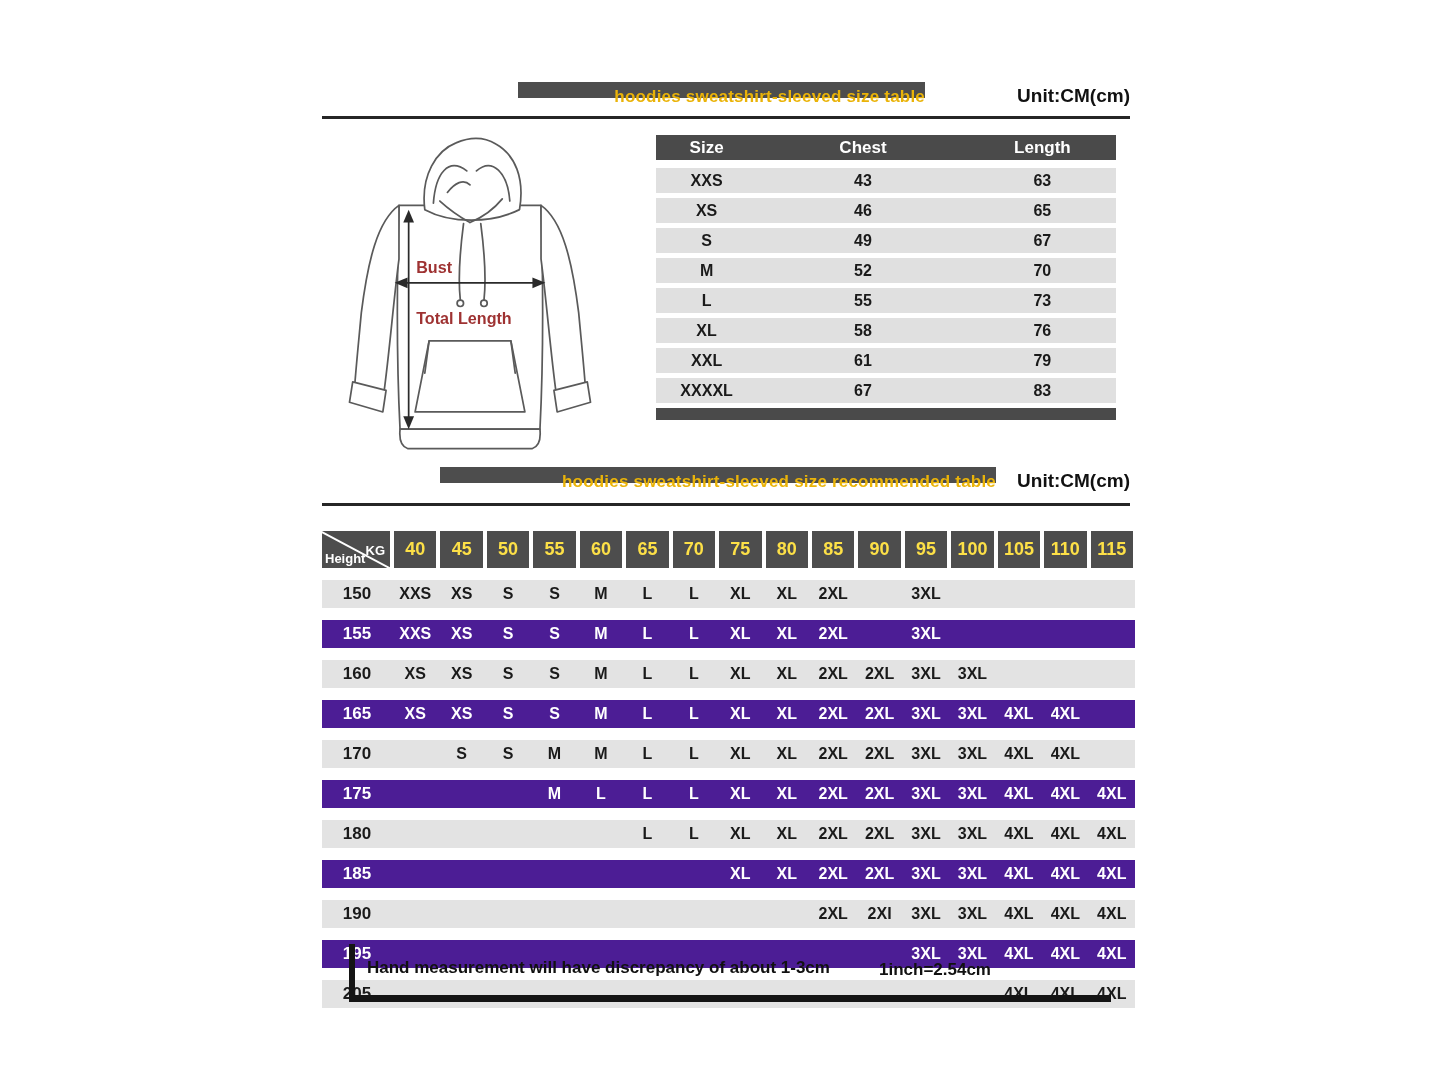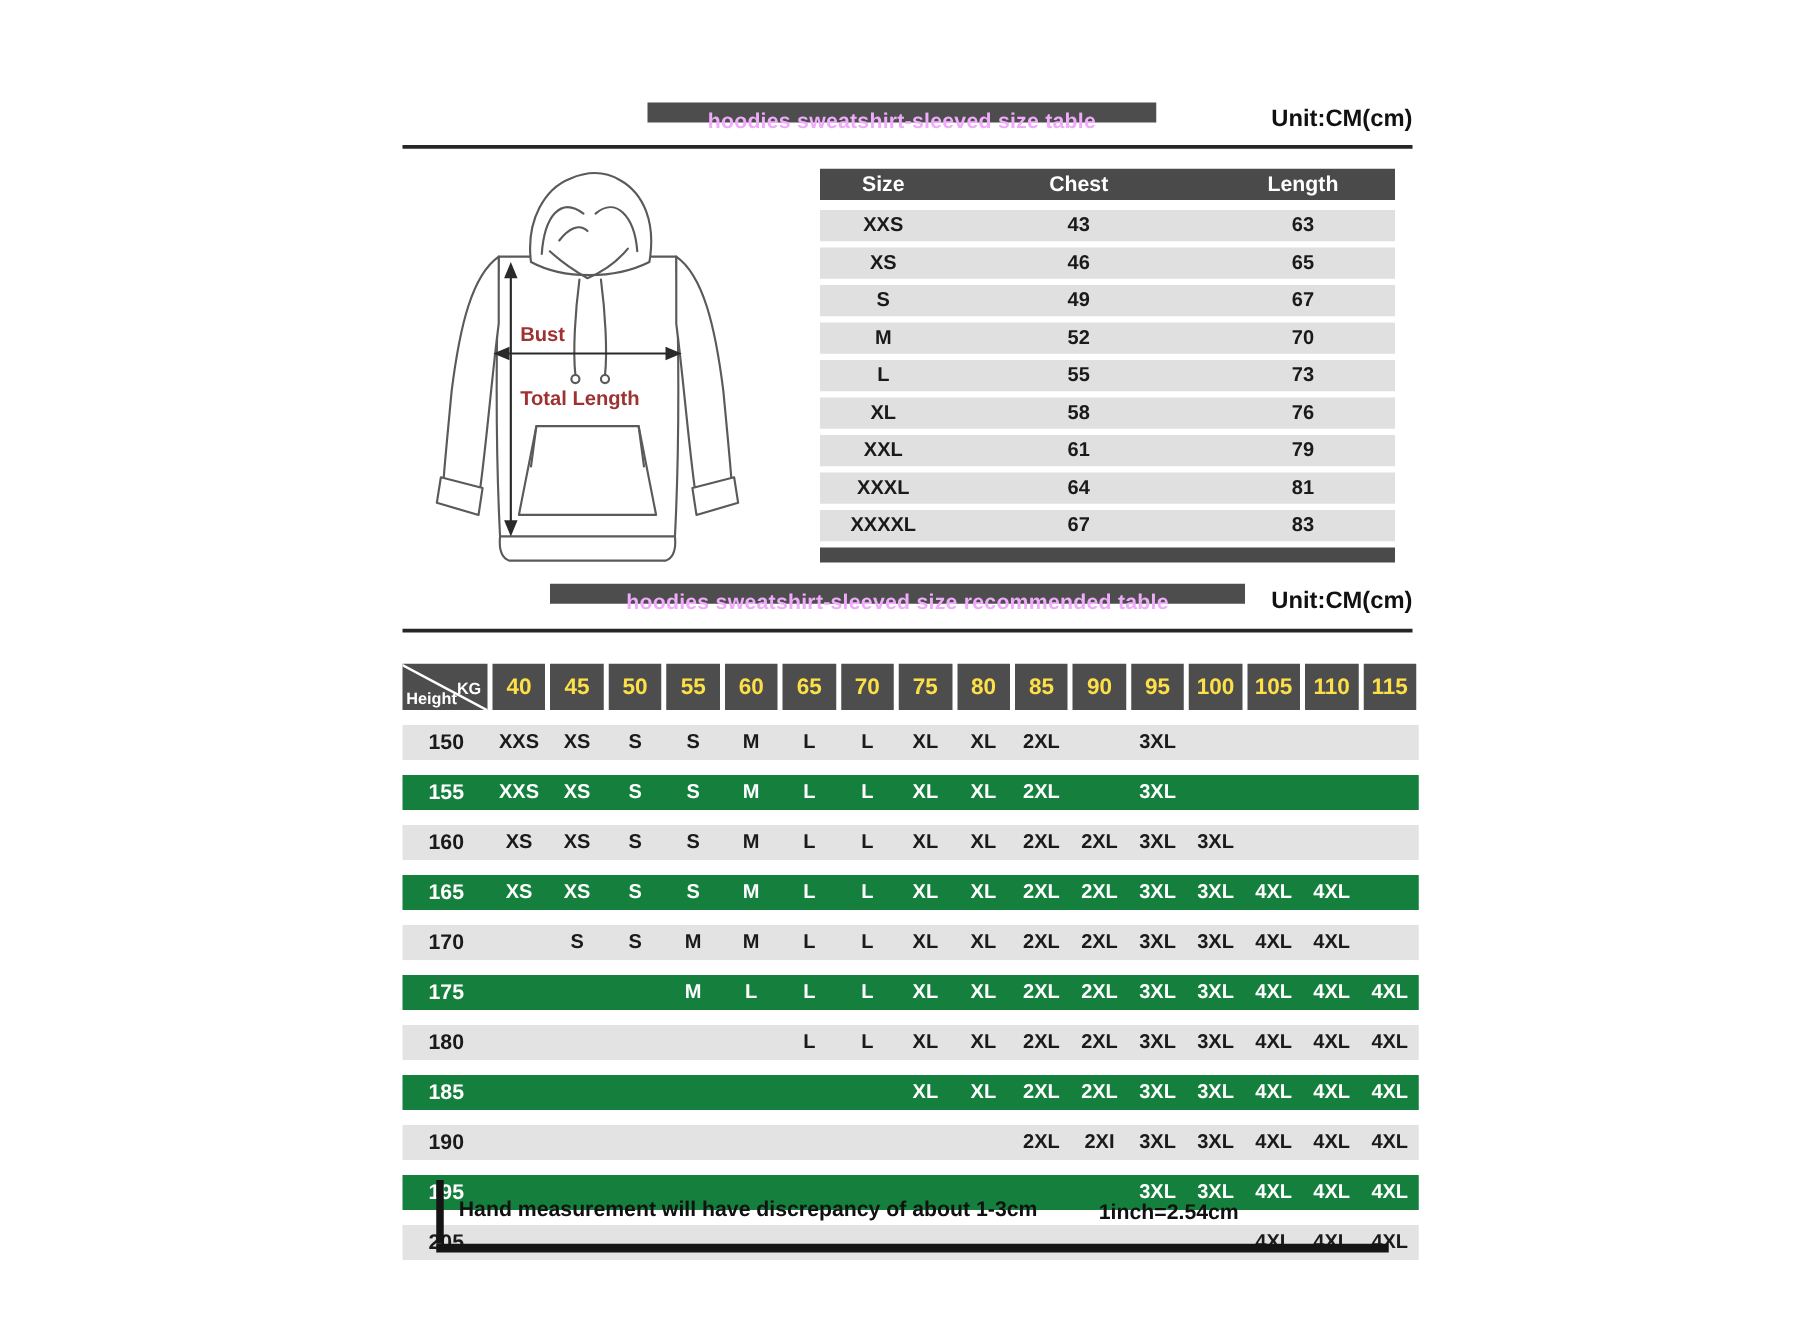--- a/index.html
+++ b/index.html
@@ -8,23 +8,23 @@
     width:1445px;height:1071px;
     background:#ffffff;
     font-family:"Liberation Sans", sans-serif;
     overflow:hidden;
     color:#1b1b1b;
   }
   
   .sec-header{position:absolute;left:322px;width:810px;height:30px;}
   .title-box{
     position:absolute;top:0;height:16px;
-    background:#4d4d4d;color:#f0abfc;
+    background:#4d4d4d;color:#eab308;
     font-weight:bold;font-size:17px;line-height:30px;
-    text-align:center;letter-spacing:.2px;
+    text-align:right;letter-spacing:.2px;
   }
   .title-box.t1{left:196px;width:407px;}
   .title-box.t2{left:118px;width:556px;}
   .unit-label{
     position:absolute;right:2px;top:3px;
     font-weight:bold;font-size:19px;color:#111111;
   }
   .rule{position:absolute;left:322px;width:808px;height:3px;background:#262626;}
   
   .hoodie{position:absolute;left:330px;top:130px;width:280px;height:325px;}
@@ -50,21 +50,21 @@
   .mh-corner .diag{
     position:absolute;left:0;top:0;width:80px;height:2px;background:#ffffff;
     transform-origin:0 0;transform:rotate(28deg);
   }
   .mh-corner .kg{position:absolute;top:2px;right:5px;font-weight:bold;font-size:13px;margin-top:10px;}
   .mh-corner .height{position:absolute;bottom:2px;left:3px;font-weight:bold;font-size:13px;}
   .mx-row{height:28px;margin-bottom:4px;margin-top:12px;}
   .mx-row .mx-label{font-weight:bold;font-size:17px;line-height:28px;text-align:center;}
   .mx-row .mx-cell{font-weight:bold;font-size:16px;line-height:28px;text-align:center;}
   .mx-row.light{background:#e3e3e3;color:#1a1a1a;}
-  .mx-row.dark{background:#15803d;color:#ffffff;}
+  .mx-row.dark{background:#4c1d95;color:#ffffff;}
   
   .footer{position:absolute;left:349px;top:944px;width:762px;height:58px;}
   .footer .vbar{position:absolute;left:0;top:0;width:6px;height:51px;background:#141414;}
   .footer .hbar{position:absolute;left:0;bottom:0;width:762px;height:7px;background:#141414;}
   .footer .note{
     position:absolute;left:18px;top:14px;
     font-weight:bold;font-size:17px;color:#111111;
   }
   .footer .conv{
     position:absolute;left:530px;top:16px;
@@ -160,25 +160,20 @@
         </div>
         <div class="st-grid st-row">
           <div class="st-cell">XL</div>
           <div class="st-cell">58</div>
           <div class="st-cell">76</div>
         </div>
         <div class="st-grid st-row">
           <div class="st-cell">XXL</div>
           <div class="st-cell">61</div>
           <div class="st-cell">79</div>
-        </div>
-        <div class="st-grid st-row">
-          <div class="st-cell">XXXL</div>
-          <div class="st-cell">64</div>
-          <div class="st-cell">81</div>
         </div>
         <div class="st-grid st-row">
           <div class="st-cell">XXXXL</div>
           <div class="st-cell">67</div>
           <div class="st-cell">83</div>
         </div>
       </div>
     <div class="st-bottom-bar"></div>
   </div>
 

